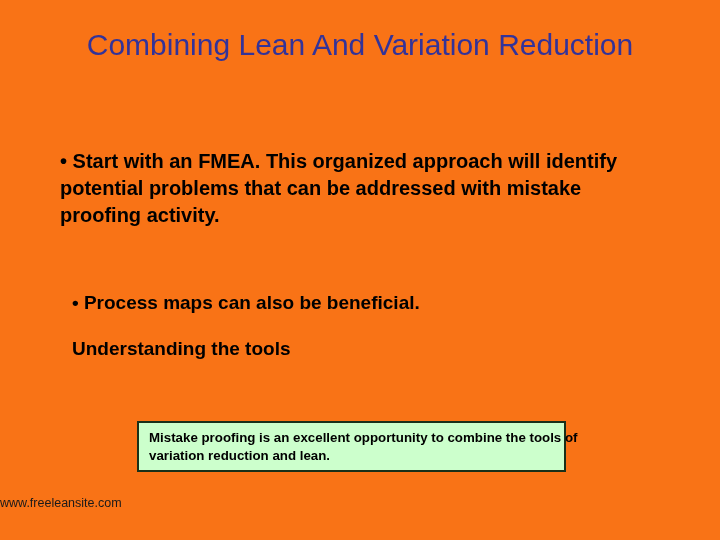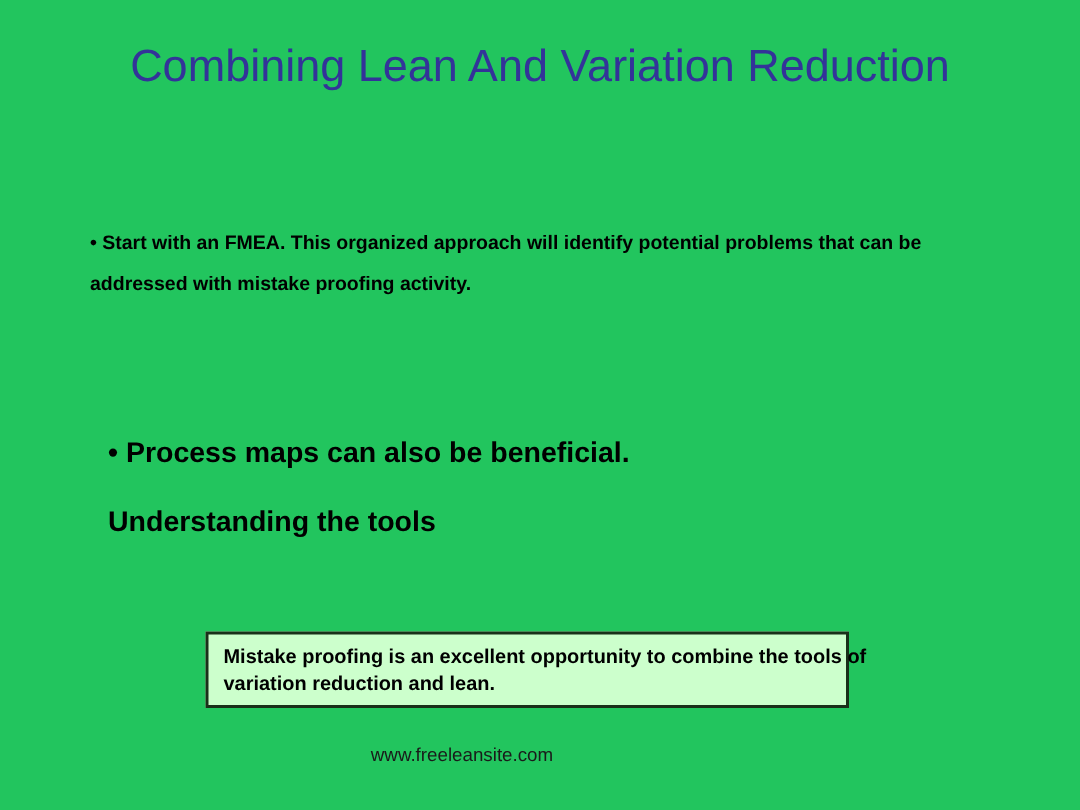--- a/index.html
+++ b/index.html
@@ -12,21 +12,21 @@
     height: 540px;
     position: relative;
     overflow: hidden;
     font-family: "Liberation Sans", sans-serif;
     -webkit-font-smoothing: antialiased;
   }
 
   .slide {
     position: absolute;
     inset: 0;
-    background: #22c55e;
+    background: #f97316;
   }
 
   
   .slide-title {
     position: absolute;
     left: 60px;
     top: 26px;
     width: 600px;
     text-align: center;
     color: #333399;
@@ -40,21 +40,21 @@
   .body-block {
     position: absolute;
     left: 60px;
     top: 148px;
     width: 610px;
   }
 
   .para {
     color: #000000;
     font-weight: bold;
-    font-size: 13px;
+    font-size: 20px;
     line-height: 27px;
     margin: 0;
   }
 
   .para-1 {
     width: 595px;
   }
 
   .para-2-wrap {
     position: absolute;
@@ -93,21 +93,21 @@
     font-weight: bold;
     line-height: 17.5px;
   }
 
   
   .footer {
     position: absolute;
     left: 0;
     top: 495px;
     width: 616px;
-    text-align: center;
+    text-align: left;
     color: #1a1a1a;
     font-size: 12.5px;
     font-weight: 400;
     line-height: 16px;
   }
 </style>
 </head>
 <body>
 
 <div class="slide">

